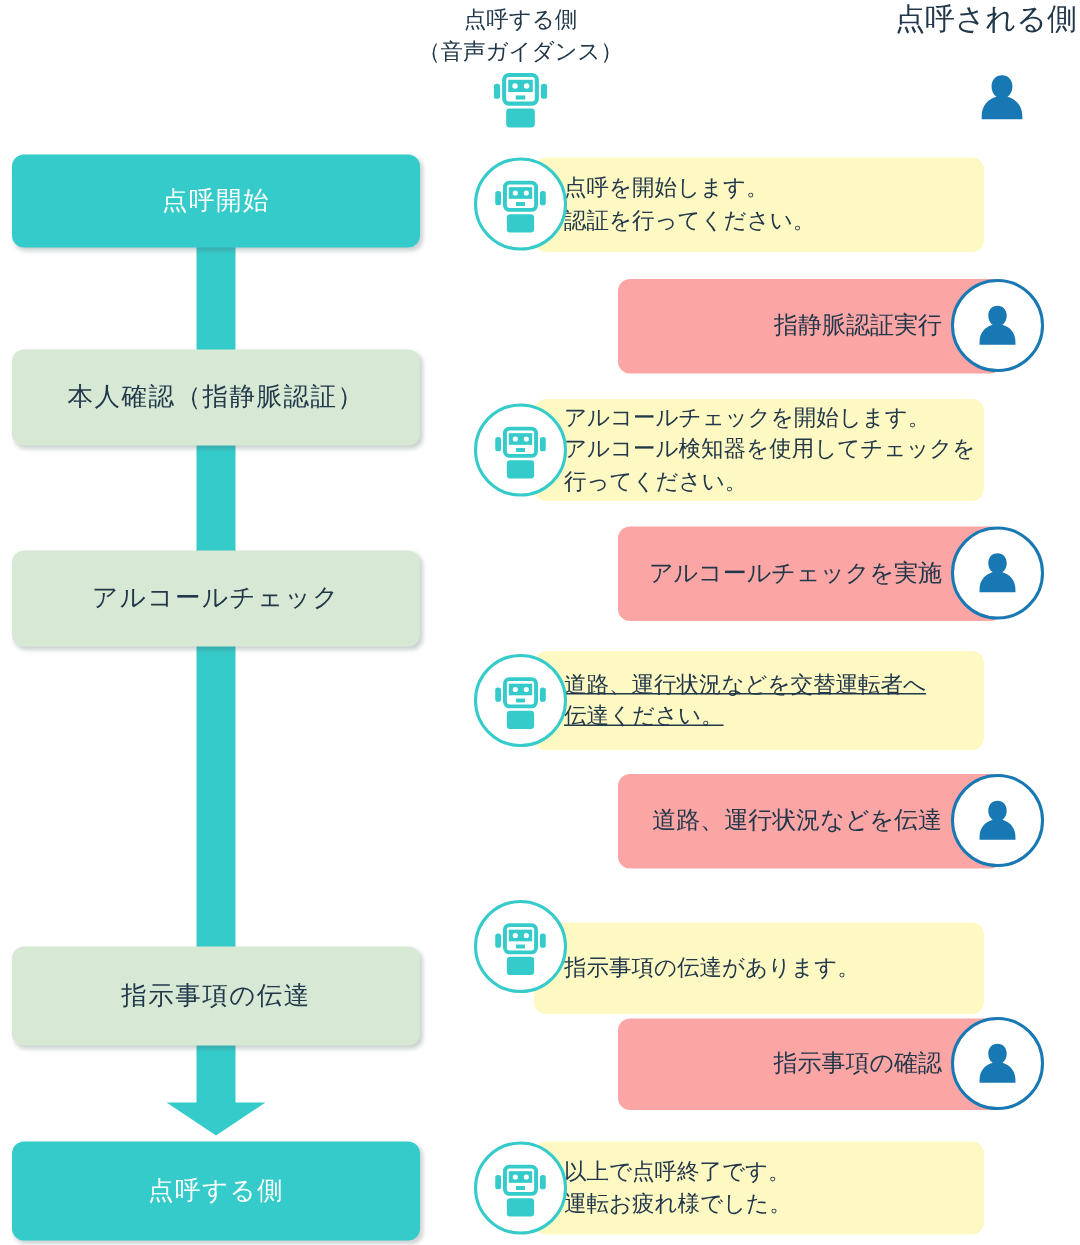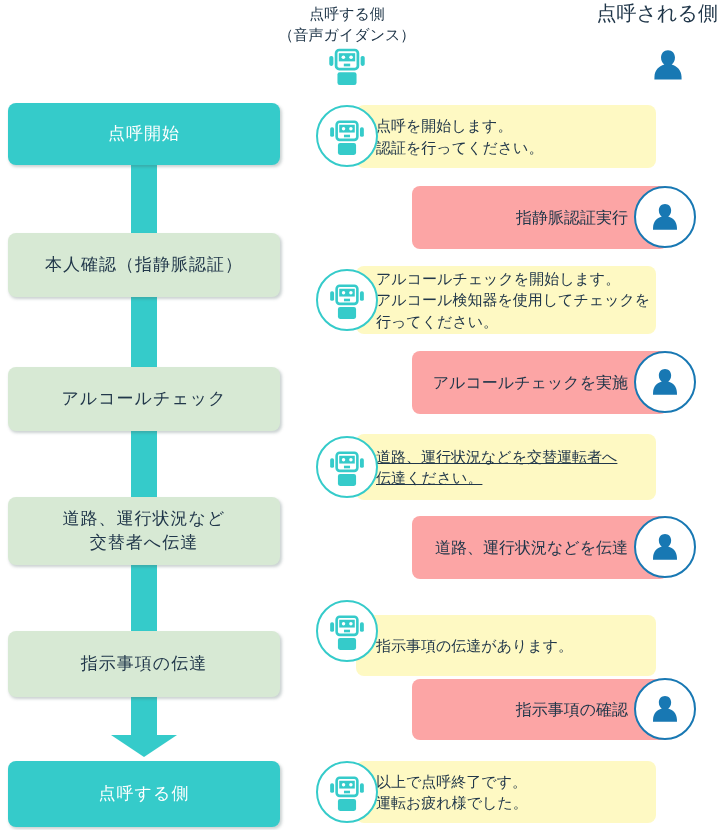--- a/index.html
+++ b/index.html
@@ -70,24 +70,20 @@
 
   <div class="flow-box terminal" style="top:103px;height:62px;">
     <span class="flow-label">点呼開始</span>
   </div>
   <div class="flow-box process" style="top:233px;height:64px;">
     <span class="flow-label">本人確認（指静脈認証）</span>
   </div>
   <div class="flow-box process" style="top:367px;height:64px;">
     <span class="flow-label">アルコールチェック</span>
   </div>
-  <div class="flow-box process" style="top:497px;height:68px;">
-    <span class="flow-label">道路、運行状況など
-交替者へ伝達</span>
-  </div>
   <div class="flow-box process" style="top:631px;height:66px;">
     <span class="flow-label">指示事項の伝達</span>
   </div>
   <div class="flow-box terminal" style="top:761px;height:66px;">
     <span class="flow-label">点呼する側</span>
   </div>
 
   <div class="bubble robot" style="top:105px;height:63px;">
     <span class="bubble-text">点呼を開始します。
 認証を行ってください。</span>

